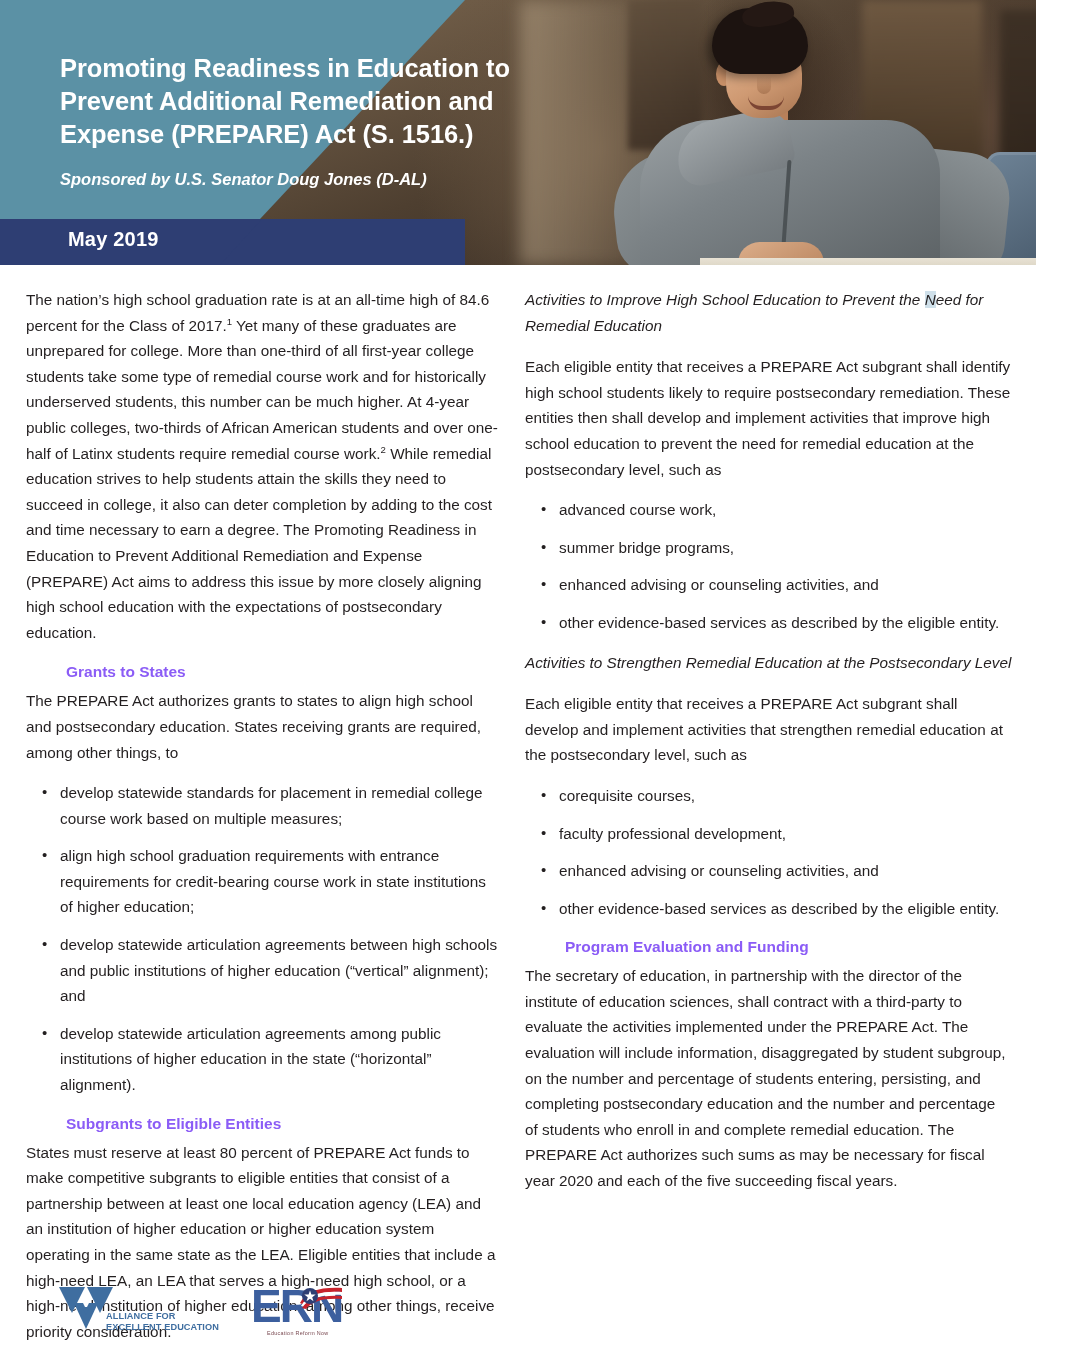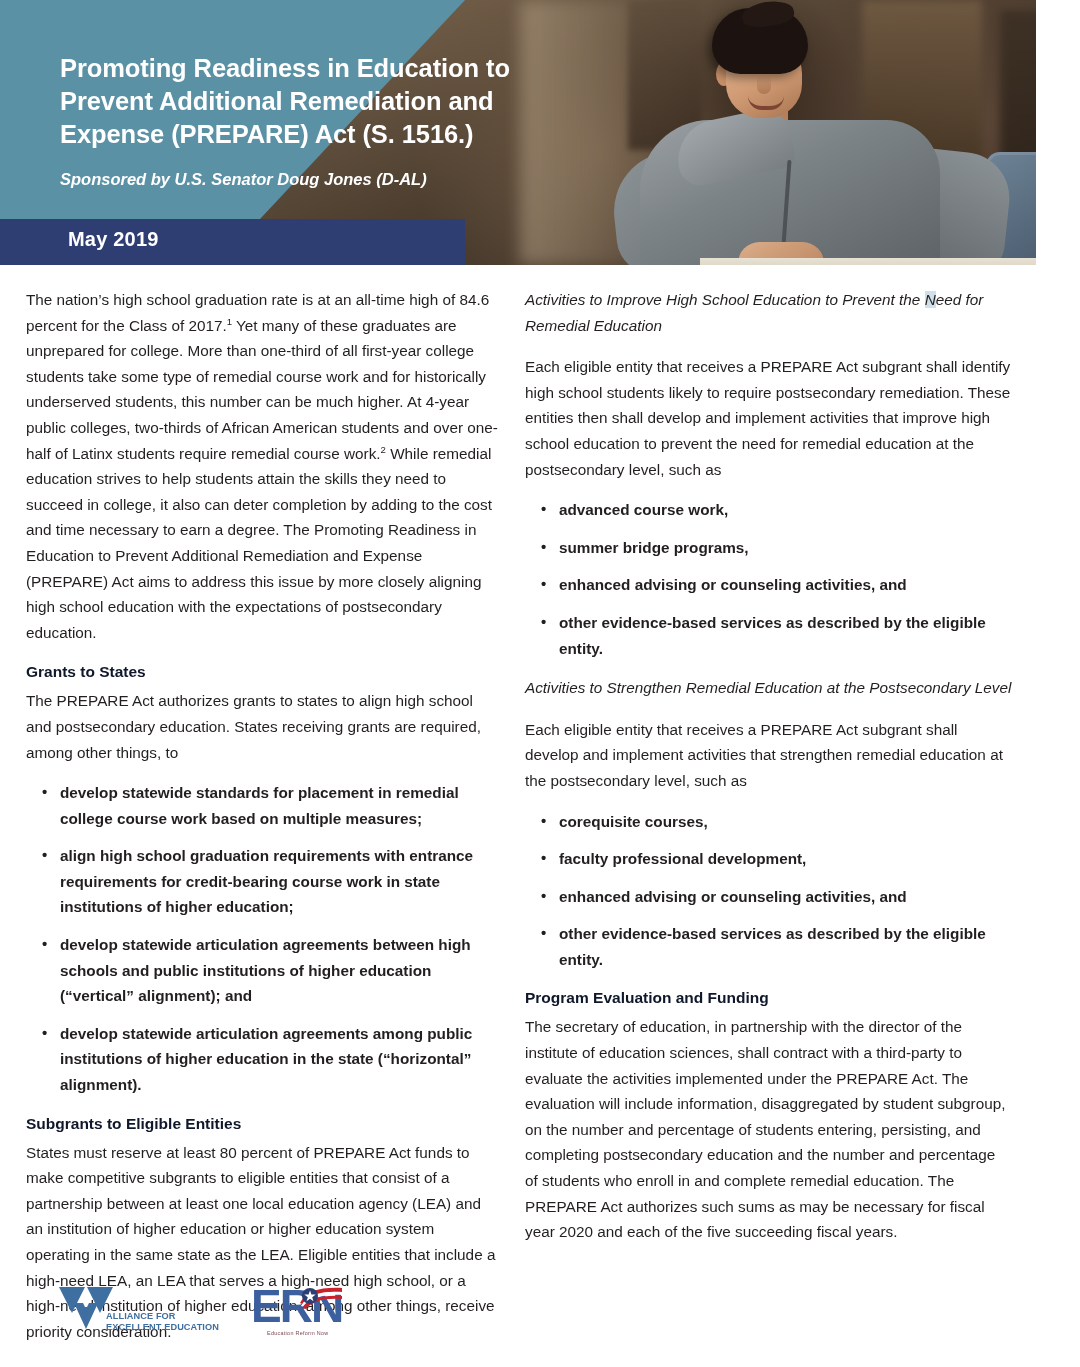--- a/index.html
+++ b/index.html
@@ -233,41 +233,41 @@
   }
   p.para sup {
     font-size: 9.6px;
     vertical-align: super;
     line-height: 0;
   }
 
   h2.section-head {
     font-size: 15.5px;
     font-weight: bold;
-    color: #0f172a;
+    color: #8b5cf6;
     line-height: 24px;
     margin-bottom: 4px;
     margin-top: 6px;
+    margin-left: 40px;
   }
 
   h3.sub-head {
     font-size: 15.3px;
     font-style: italic;
     color: #231f20;
     font-weight: normal;
     line-height: 25.6px;
     margin-bottom: 16px;
   }
   h3.sub-head .hl { background: #cfe0ea; }
 
   ul.bullets {
     list-style: none;
     margin: 0 0 14px 0;
     padding: 0;
-    font-weight: bold;
   }
   ul.bullets li {
     position: relative;
     font-size: 15.3px;
     line-height: 25.6px;
     color: #231f20;
     padding-left: 34px;
     margin-bottom: 12px;
   }
   ul.bullets li:before {

